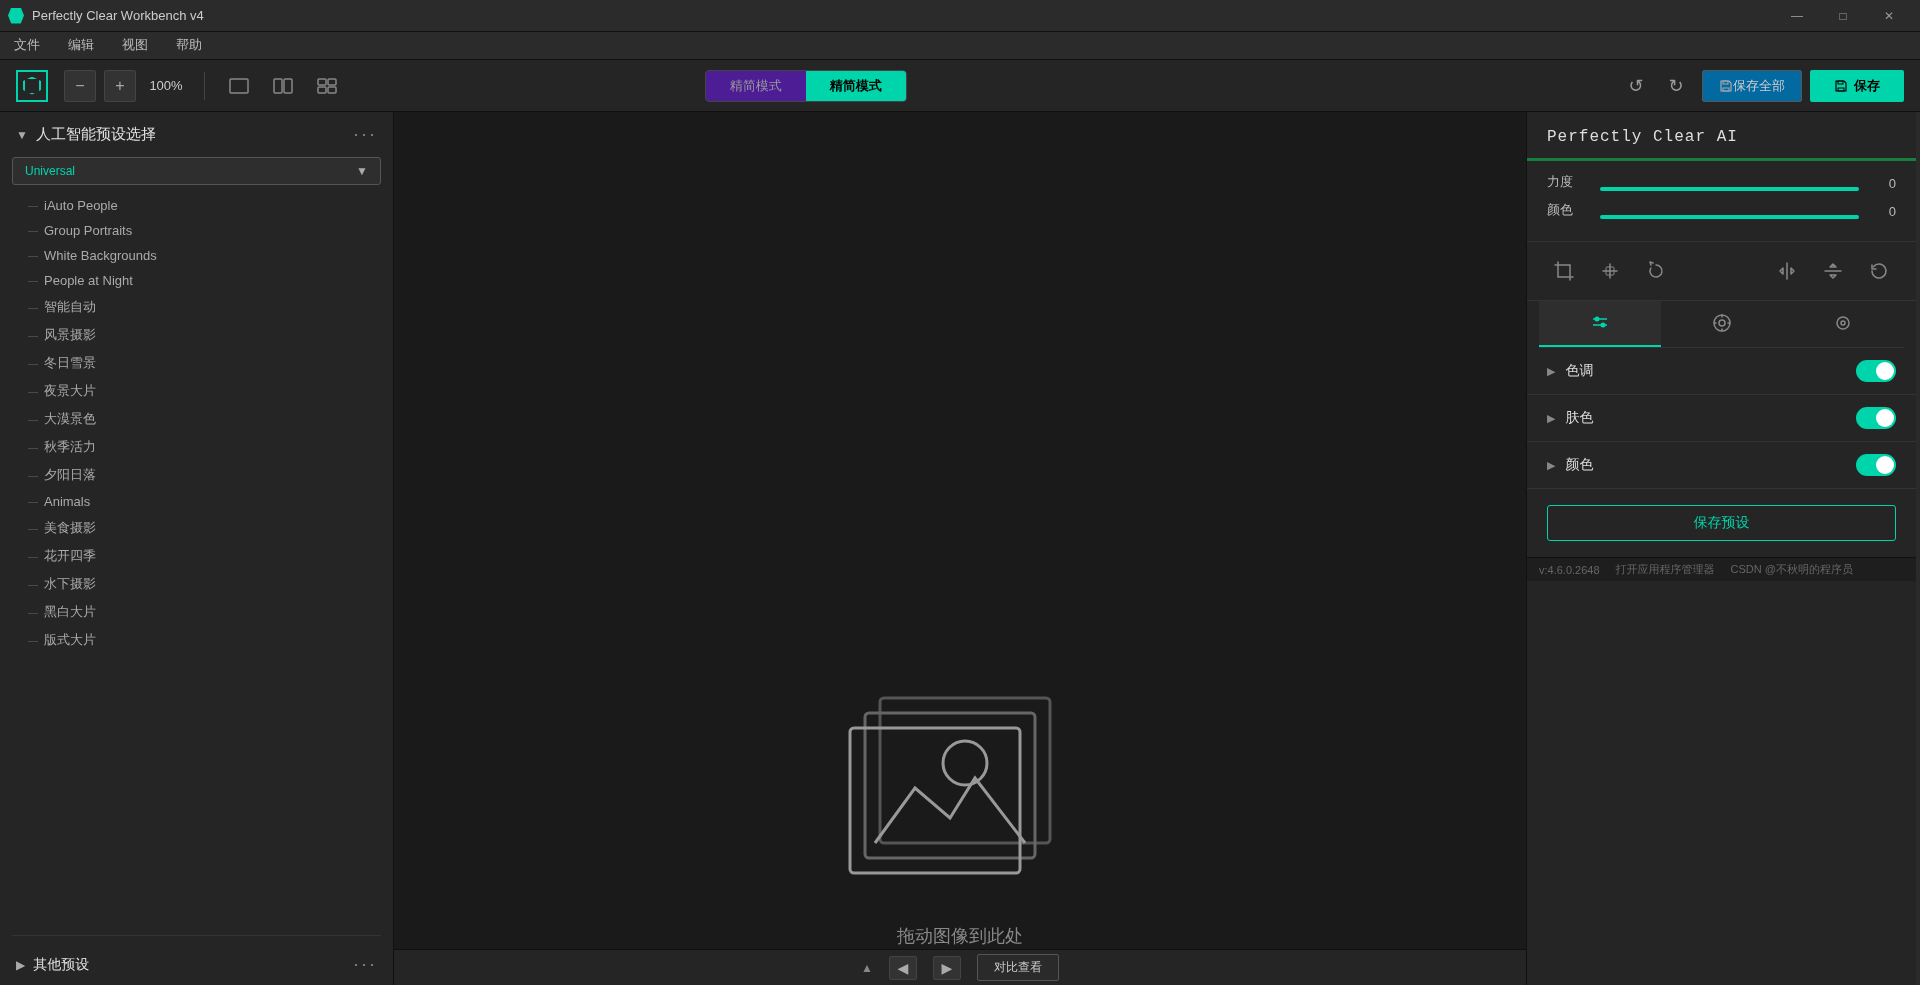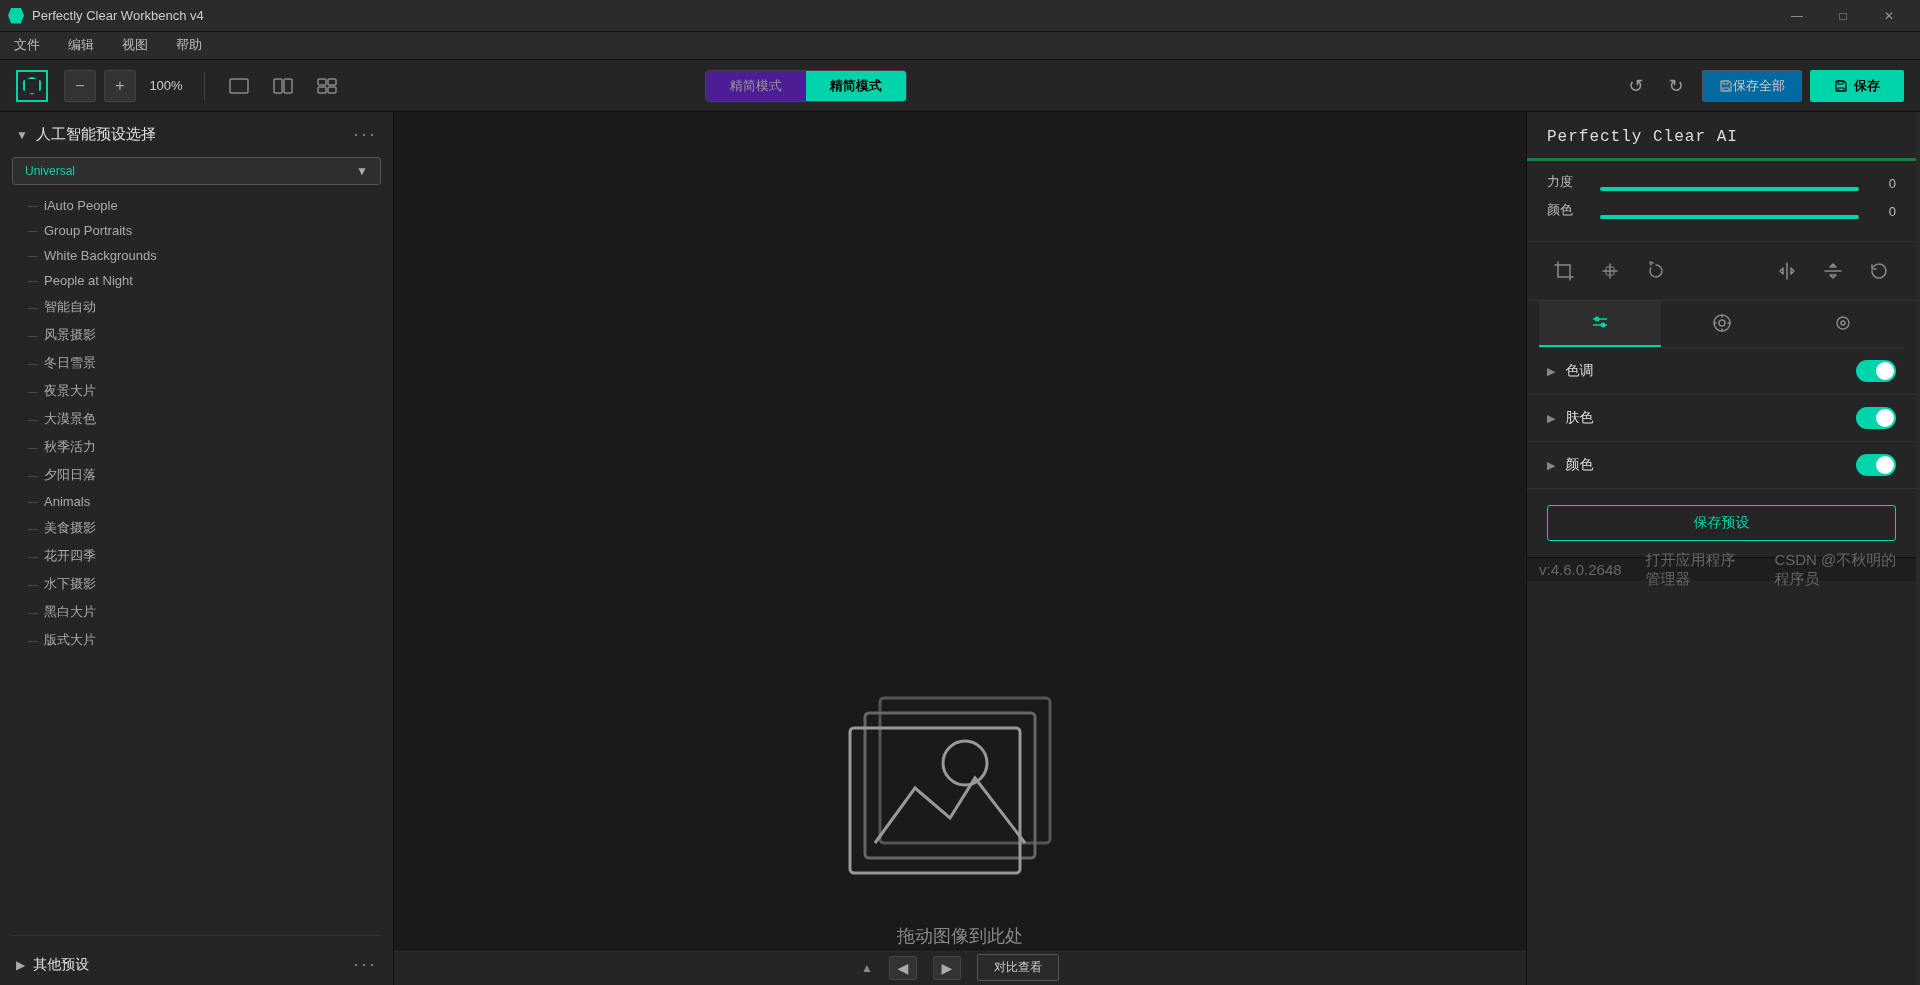--- a/index.html
+++ b/index.html
@@ -415,26 +415,26 @@
       width: calc(100% - 40px);
       display: block;
     }
 
     
     #version-bar {
       background: #1e1e1e;
       height: 24px;
       display: flex;
       align-items: center;
-      justify-content: space-between;
+      justify-content: flex-start;
       padding: 0 12px;
-      font-size: 15px;
+      font-size: 11px;
       color: #666;
       border-top: 1px solid #111;
-      gap: 24px;
+      gap: 16px;
     }
 
     
     .right-edge-bar {
       width: 4px;
       background: #2a2a2a;
       flex-shrink: 0;
     }
   </style>
 </head>

